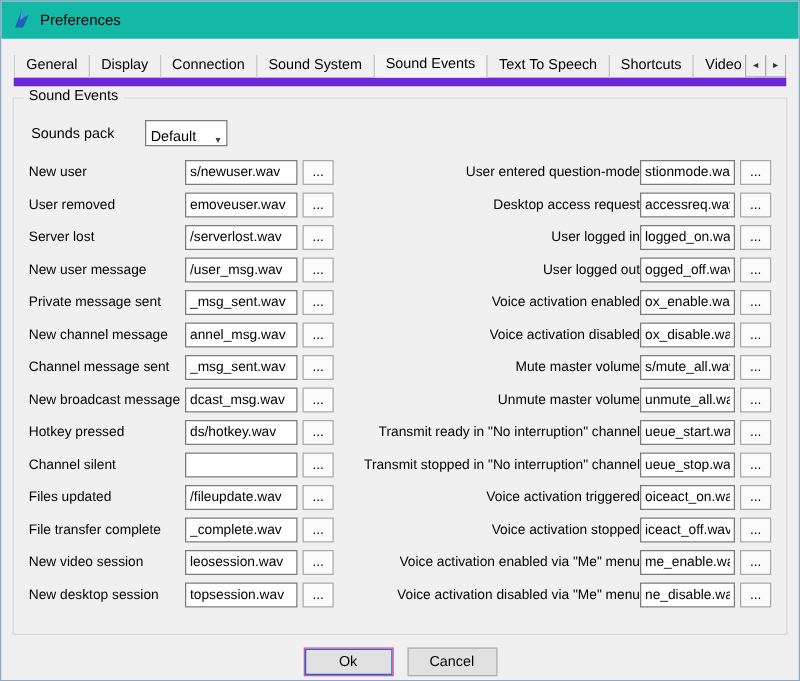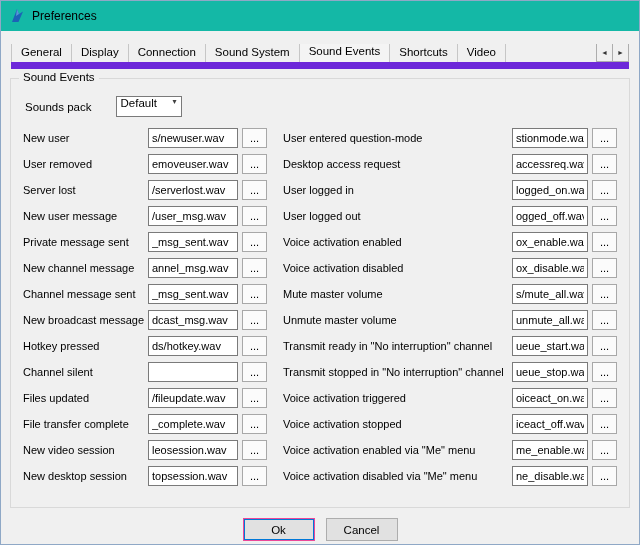--- a/index.html
+++ b/index.html
@@ -17,27 +17,27 @@
   .tab.active { height: 24px; line-height: 23px; margin-bottom: -1px; border-bottom: 1px solid #f0f0f0; position: relative; z-index: 2; background: #f4f4f4; }
   .tabscroll { position: absolute; right: 0; bottom: 0; display: flex; z-index: 3; }
   .tabscroll .scrollbtn { width: 17px; height: 20px; border: 1px solid #adadad; background: #f0f0f0; font-size: 7px; color: #333; padding: 0; }
   .tabscroll .scrollbtn + .scrollbtn { margin-left: -1px; }
 
   .groupbox { position: relative; margin: 9px 9px 0 9px; border: 1px solid #d9d9d9; height: 430px; padding: 17px 12px 8px 12px; }
   .groupbox .legend { position: absolute; top: -8px; left: 8px; background: #f0f0f0; padding: 0 4px; font-size: 11.5px; color: #000; }
 
   .sp-row { display: flex; align-items: center; gap: 24px; margin: 0 0 11px 2px; }
   .sp-row .lbl { font-size: 11.5px; }
-  .combo { width: 66px; height: 21px; border: 1px solid #7a7a7a; background: #ffffff; display: flex; align-items: flex-start; justify-content: space-between; padding: 0 4px; font-size: 11.5px; cursor: default; }
+  .combo { width: 66px; height: 21px; border: 1px solid #7a7a7a; background: #ffffff; display: flex; align-items: flex-end; justify-content: space-between; padding: 0 4px; font-size: 11.5px; cursor: default; }
   .combo-arrow { font-size: 8px; color: #404040; }
 
   .rows { display: flex; gap: 16px; }
   .col { display: flex; flex-direction: column; }
   .col.left { width: 244px; flex: none; }
-  .col.right { flex: 1; }
+  .col.right { flex: 1; align-items: flex-end; }
   .row { display: flex; align-items: center; height: 20px; margin-bottom: 6px; }
   .row .lbl { font-size: 11px; white-space: nowrap; flex: 1; overflow: hidden; }
   .path { height: 20px; border: 1px solid #7a7a7a; background: #fff; font-size: 11px; padding: 0 3px; flex: none; }
   .col.left .path { width: 90px; }
   .col.right .path { width: 76px; }
   .browse { width: 25px; height: 20px; margin-left: 4px; border: 1px solid #a8a8a8; background: #fbfbfb; font-size: 11px; line-height: 1; flex: none; }
 
   .footer { display: flex; justify-content: center; gap: 11px; margin-top: 10px; }
   .btn { width: 72px; height: 23px; background: #e1e1e1; border: 1px solid #adadad; font-size: 11.5px; color: #000; }
   .btn.default { border: 1px solid #ec4899; box-shadow: inset 0 0 0 1px #0078d7; }
@@ -56,20 +56,21 @@
     </span>
     <span class="title">Preferences</span>
   </div>
 
   <div class="tabstrip">
     <button class="tab">General</button>
     <button class="tab">Display</button>
     <button class="tab">Connection</button>
     <button class="tab">Sound System</button>
     <button class="tab active">Sound Events</button>
+    <button class="tab">Text To Speech</button>
     <button class="tab">Shortcuts</button>
     <button class="tab">Video</button>
     <span class="tabscroll">
       <button class="scrollbtn">◄</button>
       <button class="scrollbtn">►</button>
     </span>
   </div>
 
   <div class="groupbox">
     <span class="legend">Sound Events</span>

